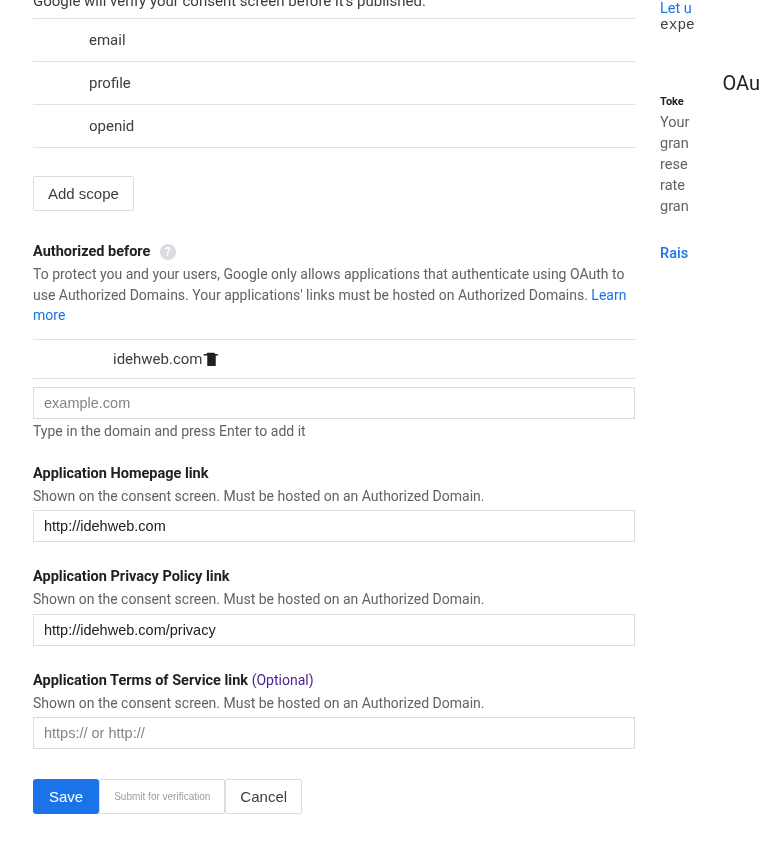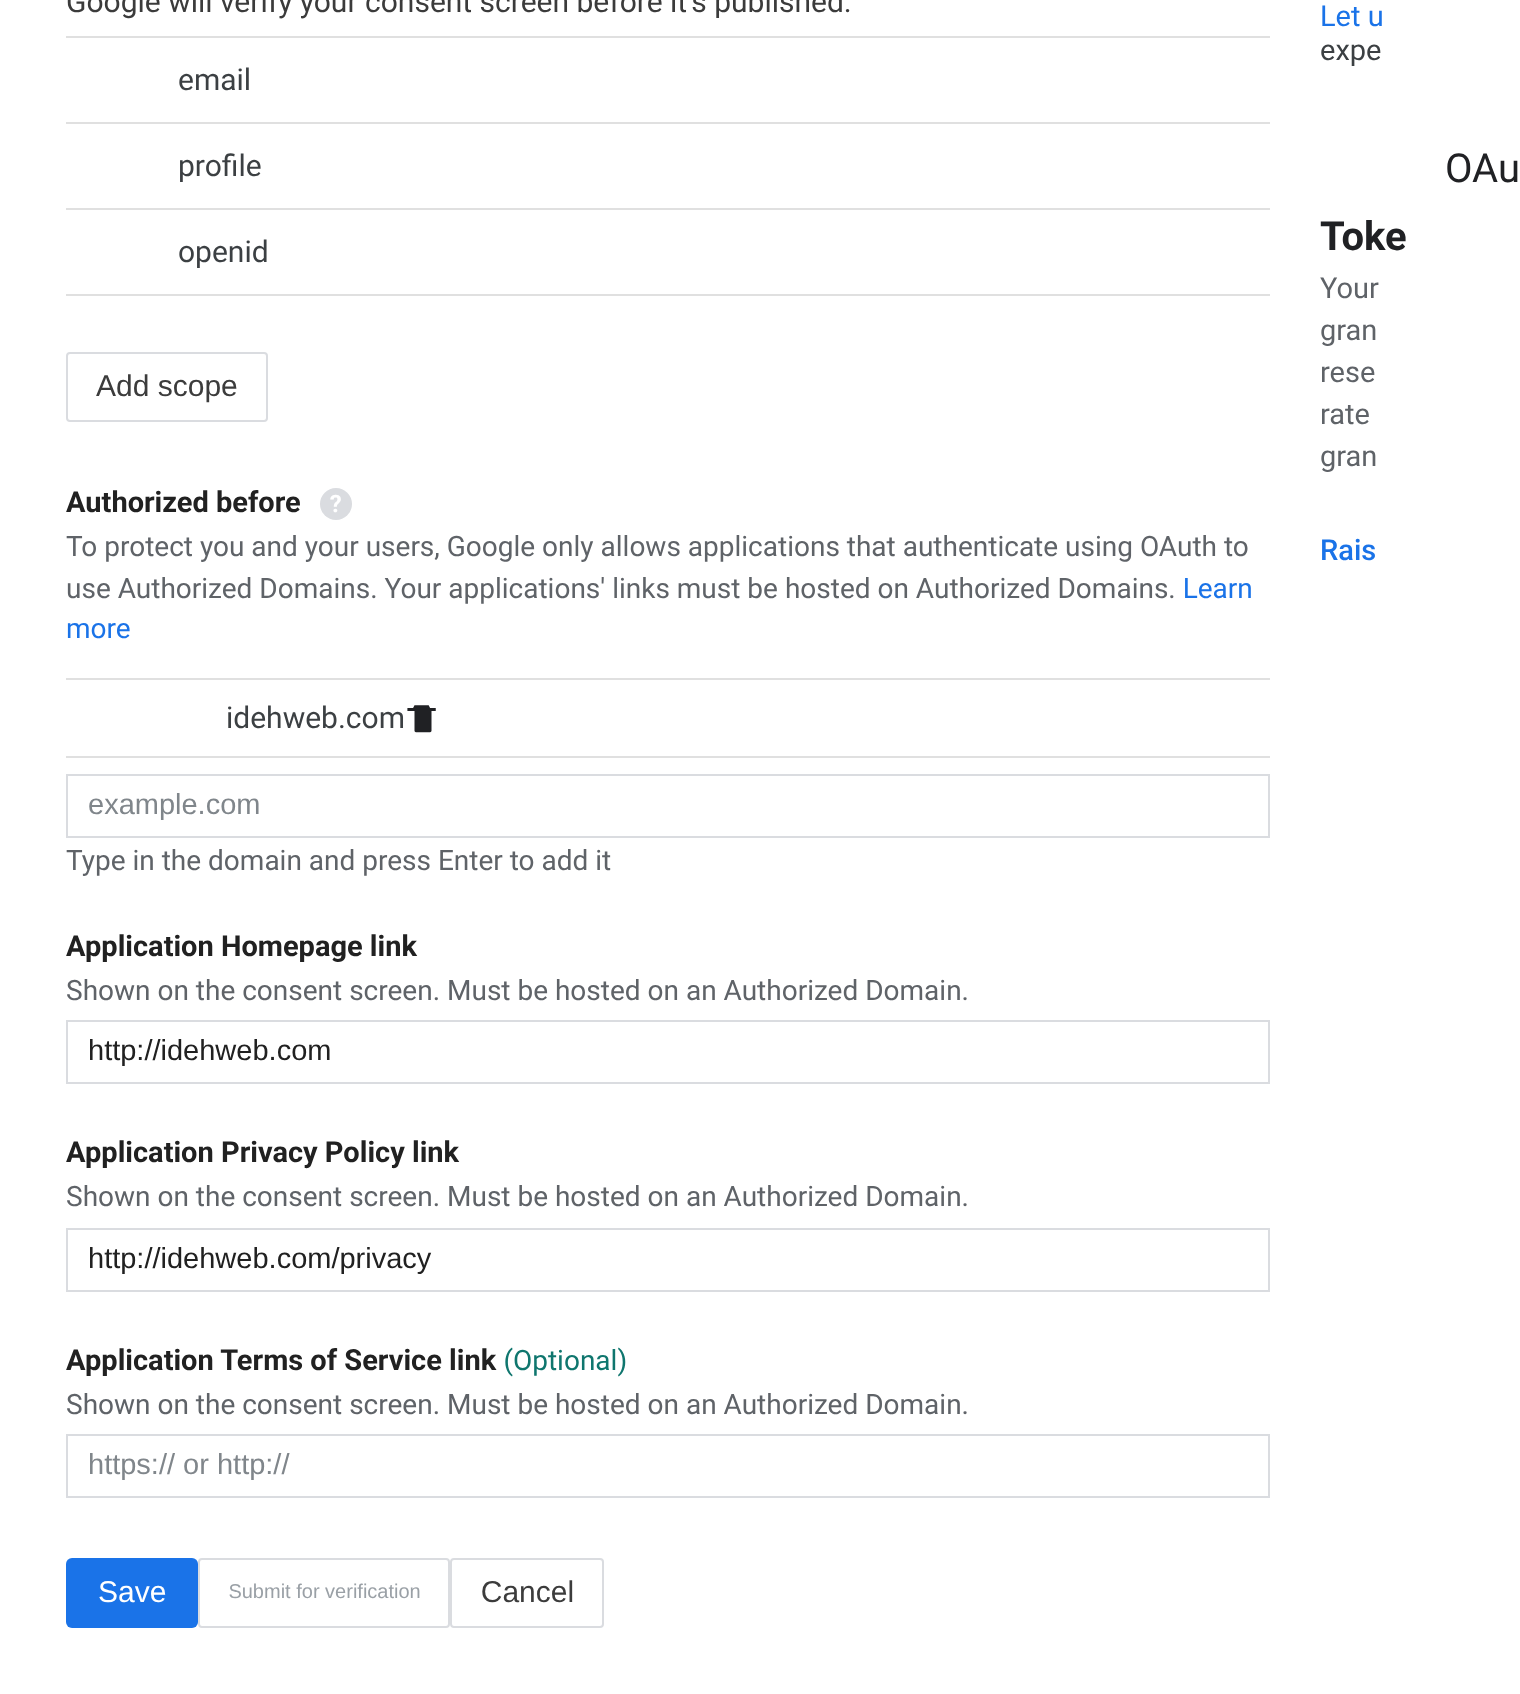--- a/index.html
+++ b/index.html
@@ -19,44 +19,44 @@
     .scope-table { border-top: 1px solid #e0e0e0; }
     .scope-row { border-bottom: 1px solid #e0e0e0; padding: 12px 0 12px 56px; color: #3c4043; font-size: 15px; }
 
     .btn { background: #fff; border: 1px solid #dadce0; color: #3c3c3c; padding: 8px 14px; font-size: 15px; cursor: pointer; border-radius: 2px; }
     .btn-primary { background: #1a73e8; color: #fff; border: none; padding: 8px 16px; font-size: 15px; cursor: pointer; border-radius: 3px; }
     .btn-disabled { background: #fff; border: 1px solid #dadce0; color: #9aa0a6; padding: 8px 14px; font-size: 10px; cursor: default; border-radius: 2px; }
 
     .add-scope-wrap { margin-top: 28px; margin-bottom: 32px; }
 
     .section-label { font-weight: 700; font-size: 14.5px; color: #212121; display: inline; }
-    .optional { color: #0f766e; font-weight: 400; }
+    .optional { color: #4c1d95; font-weight: 400; }
     .help-icon { display: inline-block; width: 16px; height: 16px; border-radius: 50%; background: #dadce0; color: #fff; font-size: 12px; font-weight: 700; text-align: center; line-height: 16px; vertical-align: middle; margin-left: 6px; }
     .section-desc { color: #5f6368; font-size: 14px; margin-top: 4px; line-height: 1.45; }
     .link { color: #1a73e8; text-decoration: none; cursor: pointer; }
 
     .domain-list { border-top: 1px solid #e0e0e0; margin-top: 14px; }
     .domain-row { border-bottom: 1px solid #e0e0e0; padding: 10px 10px 10px 80px; display: flex; align-items: center; font-size: 15px; color: #3c4043; }
     .trash { cursor: pointer; }
     .trash svg { display: block; }
 
     .input { width: 100%; border: 1px solid #dadce0; padding: 7px 10px; font-size: 14.5px; color: #212121; outline: none; }
     .input::placeholder { color: #80868b; }
     .domain-input-wrap { margin-top: 8px; }
     .hint { color: #5f6368; font-size: 14px; margin-top: 4px; }
 
     .field-block { margin-top: 26px; }
     .field-input-wrap { margin-top: 4px; }
 
     .actions { margin-top: 30px; display: flex; }
 
     .side .side-link { color: #1a73e8; font-size: 14.5px; margin-top: 0; }
-    .side .side-text { color: #3c4043; font-size: 14.5px; }
+    .side .side-text { color: #3c4043; font-size: 14.5px; font-family: Liberation Mono, monospace; }
     .side .side-head { font-weight: 400; font-size: 20px; margin-top: 38px; color: #202124; text-align: right; }
-    .side .side-sub { font-weight: 700; font-size: 20px; margin-top: 10px; color: #202124; }
+    .side .side-sub { font-weight: 700; font-size: 11px; margin-top: 0; color: #202124; }
     .side .side-body { color: #5f6368; font-size: 14.5px; margin-top: 4px; line-height: 1.45; }
     .side .side-raise { color: #1a73e8; font-size: 14.5px; font-weight: 500; margin-top: 28px; }
   </style>
 </head>
 <body>
 
 <div class="layout">
 
   <div class="main">
 

